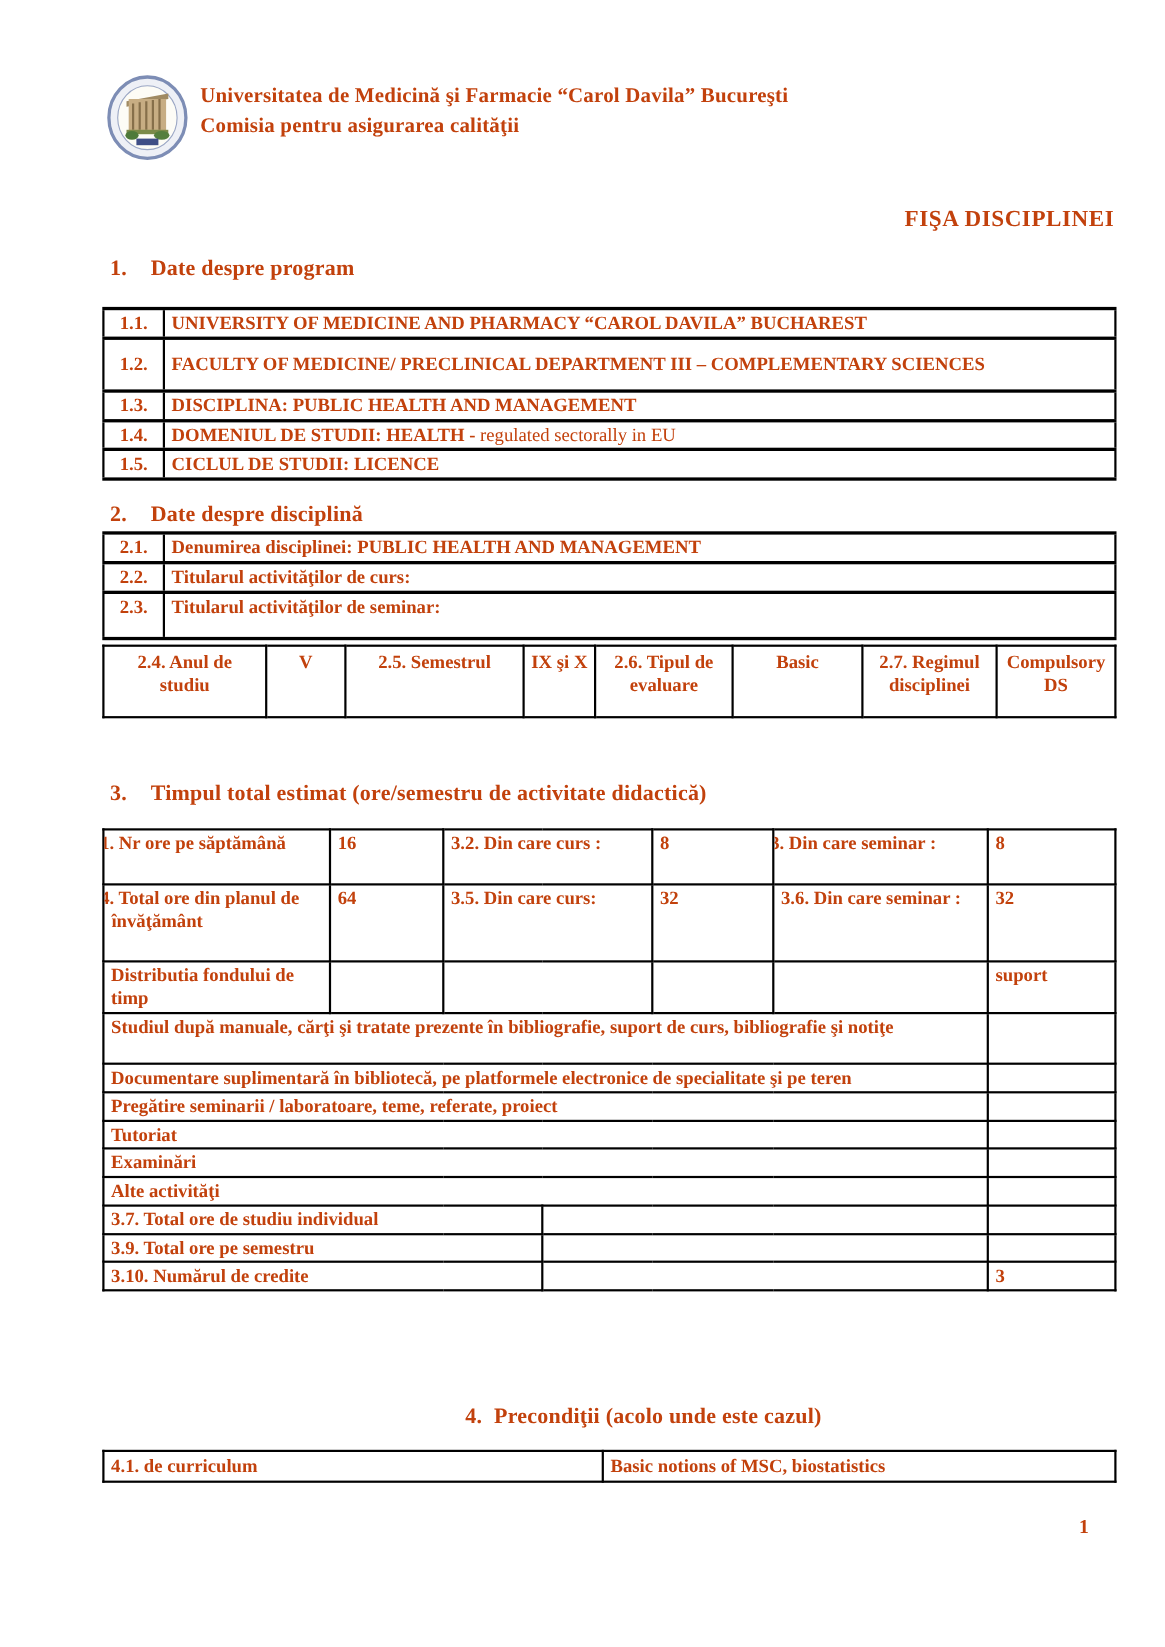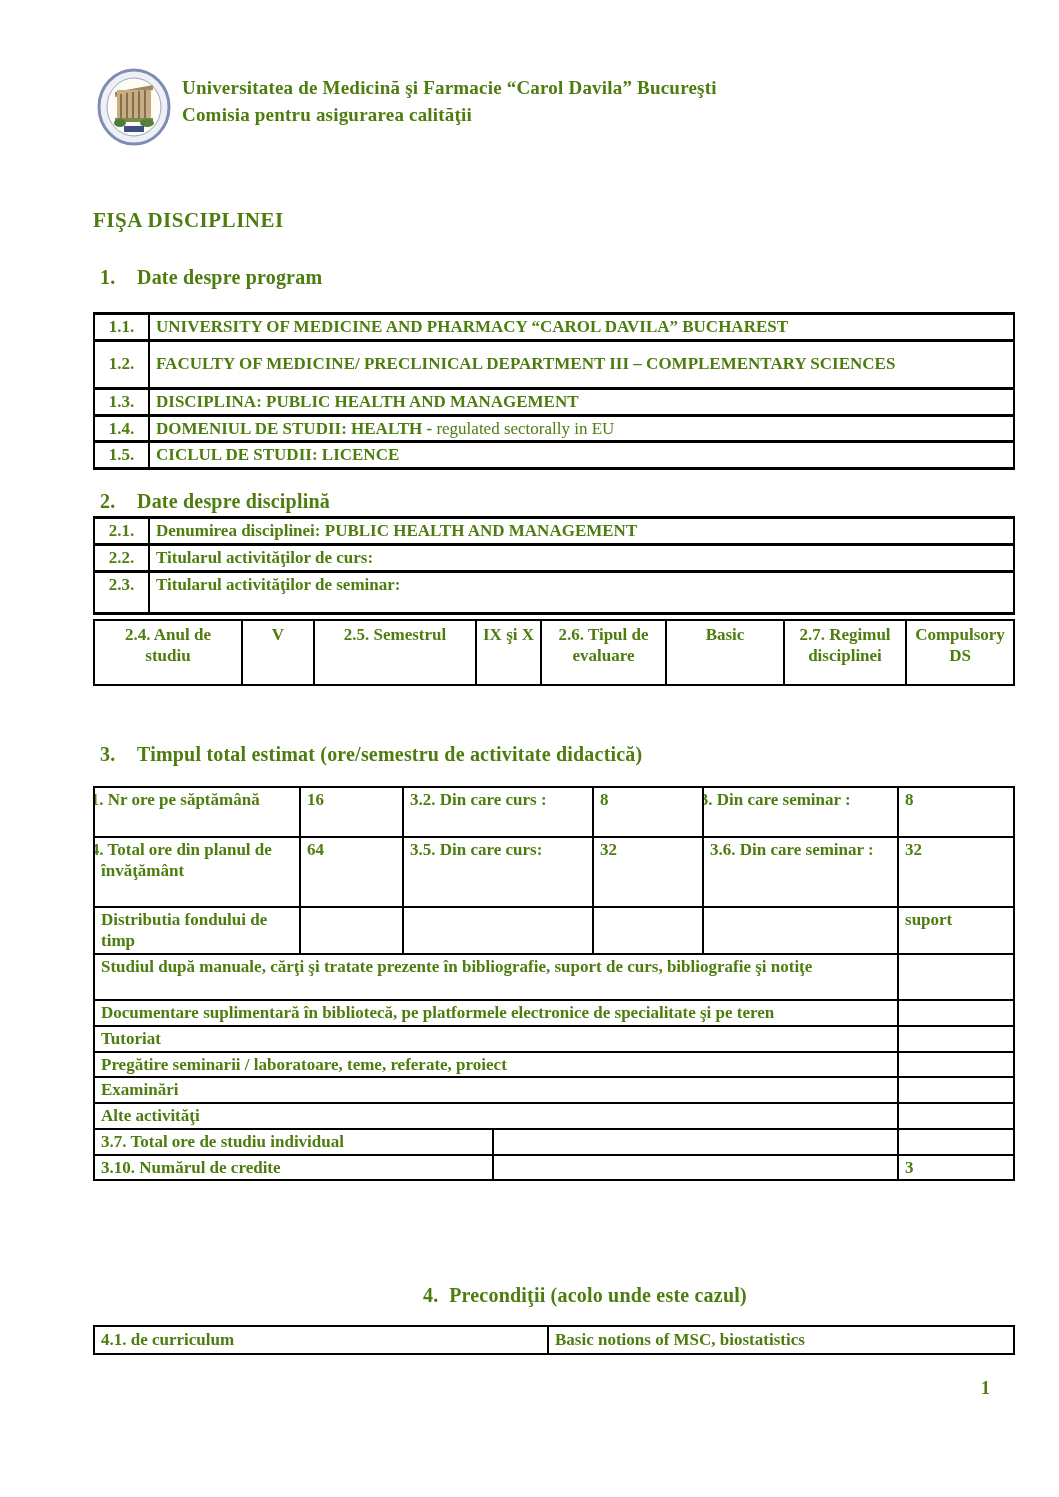--- a/index.html
+++ b/index.html
@@ -1,30 +1,30 @@
 <!DOCTYPE html>
 <html><head>
 <meta charset="utf-8">
 <style>
   html,body { margin:0; padding:0; background:#ffffff; }
   .page {
     position:relative; width:1059px; height:1497px; background:#ffffff;
-    font-family:"Liberation Serif","DejaVu Serif",serif; color:#4d7c0f;
+    font-family:"Liberation Serif","DejaVu Serif",serif; color:#c2410c;
     font-weight:bold; overflow:hidden;
   }
   
   .header { display:flex; margin:66px 0 0 96px; align-items:flex-start; }
   .logo { width:76px; height:82px; flex:0 0 auto; }
   .header-text { margin:8px 0 0 10px; font-size:19px; line-height:27px; letter-spacing:0.2px; }
   
-  .title { margin:60px 0 0 93px; width:920px; text-align:left; font-size:21px; letter-spacing:0.5px; }
+  .title { margin:38px 0 0 93px; width:920px; text-align:right; font-size:21px; letter-spacing:0.5px; }
   
   .sec-heading { margin-left:100px; font-size:20px; letter-spacing:0.2px; }
   .sec-num { display:inline-block; width:37px; }
-  .h1 { margin-top:33px; }
+  .h1 { margin-top:22px; }
   .h2 { margin-top:20px; }
   .h3 { margin-top:57px; }
   .h4 { margin-top:103px;text-align:center; }
   
   .doc-table {
     border-collapse:collapse; table-layout:fixed;
     margin-left:93px; width:920px; border:2px solid #0369a1;padding-left:28px;
   }
   .doc-table td {
     border:2px solid #000; font-size:17px; line-height:1.28;
@@ -202,40 +202,45 @@
       </tr>
       <tr style="height:46px">
         <td colspan="6">Studiul după manuale, cărţi şi tratate prezente în bibliografie, suport de curs, bibliografie şi notiţe</td>
         <td></td>
       </tr>
       <tr style="height:24px">
         <td colspan="6">Documentare suplimentară în bibliotecă, pe platformele electronice de specialitate şi pe teren</td>
         <td></td>
       </tr>
       <tr style="height:23px">
+        <td colspan="6">Pregătire seminarii / laboratoare, teme, referate, proiect</td>
+        <td></td>
+      </tr>
+      <tr style="height:23px">
         <td colspan="6">Tutoriat</td>
-        <td></td>
-      </tr>
-      <tr style="height:23px">
-        <td colspan="6">Pregătire seminarii / laboratoare, teme, referate, proiect</td>
         <td></td>
       </tr>
       <tr style="height:23px">
         <td colspan="6">Examinări</td>
         <td></td>
       </tr>
       <tr style="height:23px">
         <td colspan="6">Alte activităţi</td>
         <td></td>
       </tr>
       <tr style="height:25px">
         <td colspan="3">3.7. Total ore de studiu individual</td>
         <td colspan="3"></td>
         <td class="val"></td>
       </tr>
+      <tr style="height:25px">
+        <td colspan="3">3.9. Total ore pe semestru</td>
+        <td colspan="3"></td>
+        <td class="val"></td>
+      </tr>
       <tr style="height:24px">
         <td colspan="3">3.10. Numărul de credite</td>
         <td colspan="3"></td>
         <td class="val">3</td>
       </tr>
     </tbody>
   </table>
 
   <div class="sec-heading h4">
     <span class="sec-num">4.</span><span>Precondiţii (acolo unde este cazul)</span>

